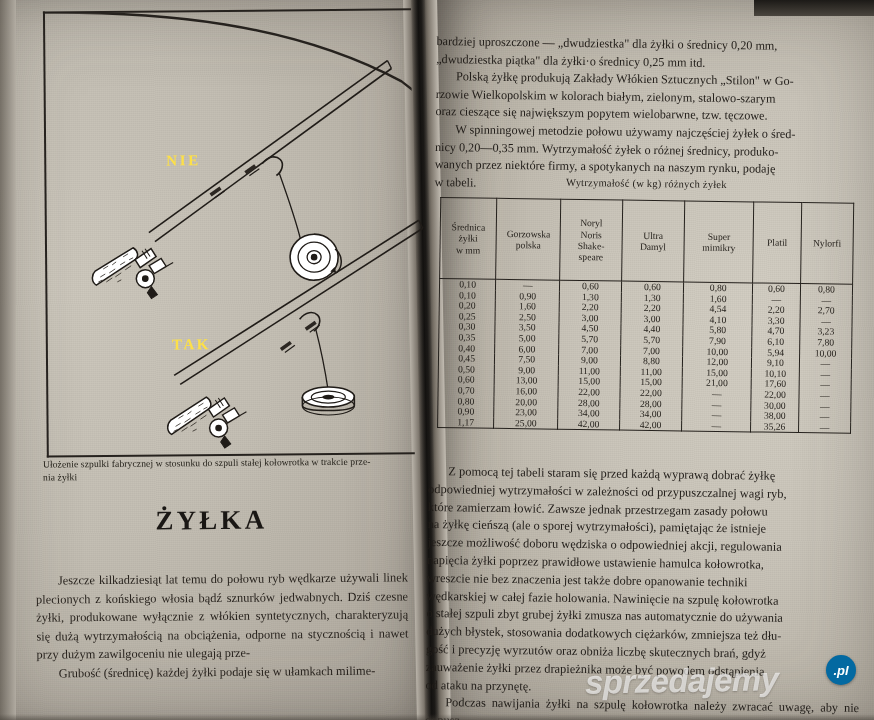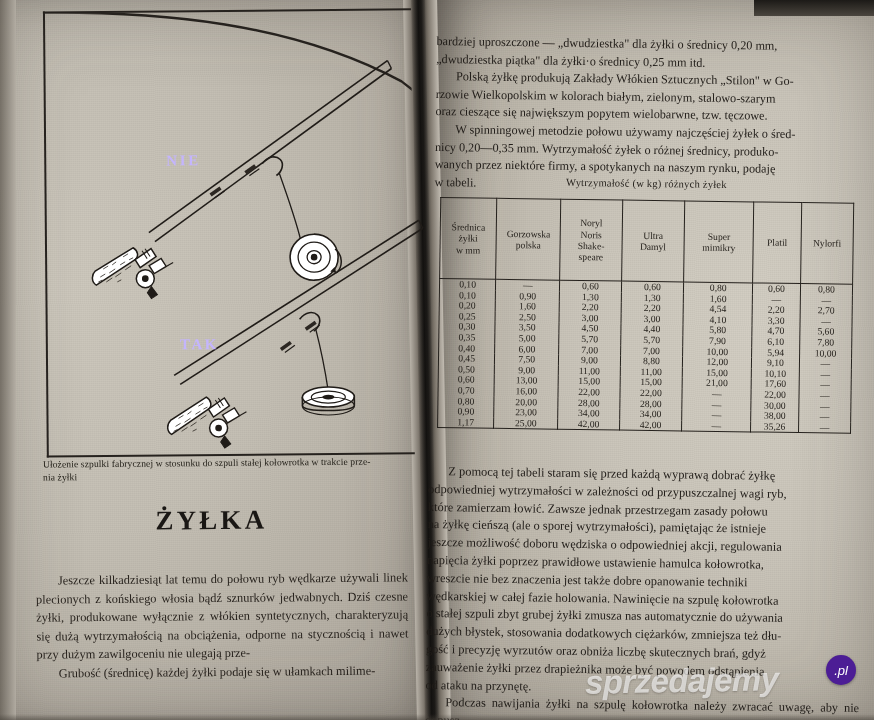--- a/index.html
+++ b/index.html
@@ -63,24 +63,24 @@
     position:absolute;left:46px;top:10px;width:366px;height:442px;
     border:2px solid #26221e;border-right:none;
     overflow:hidden;
   }
   #fig-frame .fig-top-curve{
     position:absolute;left:-4px;top:-3px;width:380px;height:120px;
   }
   .fig-label{
     position:absolute;
     font-family:"Liberation Serif",serif;
-    font-size:15px;letter-spacing:2.6px;color:#c4b5fd;font-weight:600;
+    font-size:15px;letter-spacing:2.6px;color:#fde047;font-weight:600;
   }
   #label-nie{left:168px;top:152px;}
-  #label-tak{left:180px;top:336px;}
+  #label-tak{left:172px;top:336px;}
 
   #fig-svg{position:absolute;left:0;top:0;width:440px;height:460px;}
 
   #fig-caption{
     position:absolute;left:42px;top:456px;width:372px;
     font-size:9.6px;line-height:13.2px;color:#232019;letter-spacing:.1px;
   }
 
   #zylka-title{
     position:absolute;left:0;top:505px;width:420px;text-align:center;
@@ -154,23 +154,23 @@
     color:rgba(252,252,252,.66);
     letter-spacing:-.6px;
     text-shadow:0 1px 2px rgba(60,55,50,.35);
     transform:rotate(-1deg);
     pointer-events:none;
     white-space:nowrap;
   }
   #watermark-badge{
     position:absolute;left:826px;top:655px;z-index:21;
     width:30px;height:30px;border-radius:50%;
-    background:#4c1d95;
+    background:#0369a1;
     color:#fff;font-family:"Liberation Sans",sans-serif;
-    font-size:13px;font-weight:400;font-style:italic;
+    font-size:13px;font-weight:700;font-style:italic;
     display:flex;align-items:center;justify-content:center;
     box-shadow:0 1px 3px rgba(0,0,0,.35);
     pointer-events:none;
   }
   
   #edge-top{
     position:absolute;right:0;top:0;width:120px;height:16px;
     background:linear-gradient(180deg,#1c1a17,#4a453e);z-index:10;
   }
   #edge-left{
@@ -424,21 +424,21 @@
               <td>3,30</td>
               <td class="dash">—</td>
             </tr>
             <tr>
               <td>0,30</td>
               <td>3,50</td>
               <td>4,50</td>
               <td>4,40</td>
               <td>5,80</td>
               <td>4,70</td>
-              <td>5,60</td>
+              <td>3,23</td>
             </tr>
             <tr>
               <td>0,35</td>
               <td>5,00</td>
               <td>5,70</td>
               <td>5,70</td>
               <td>7,90</td>
               <td>6,10</td>
               <td>7,80</td>
             </tr>

